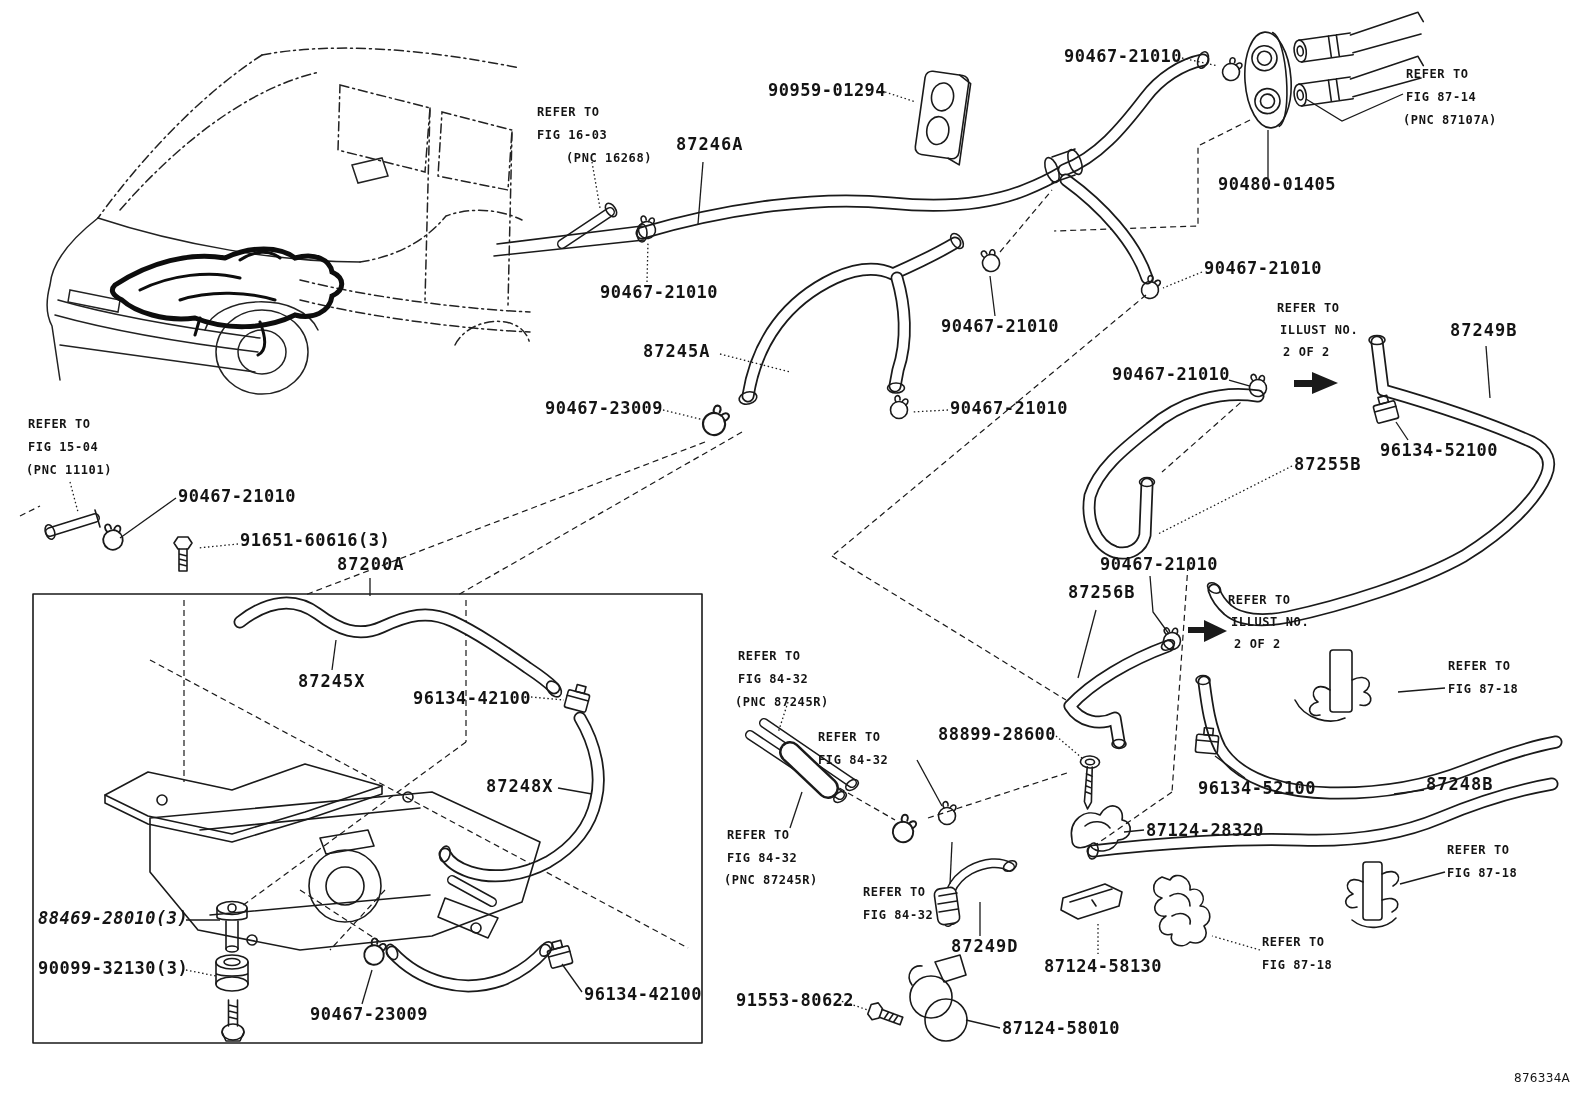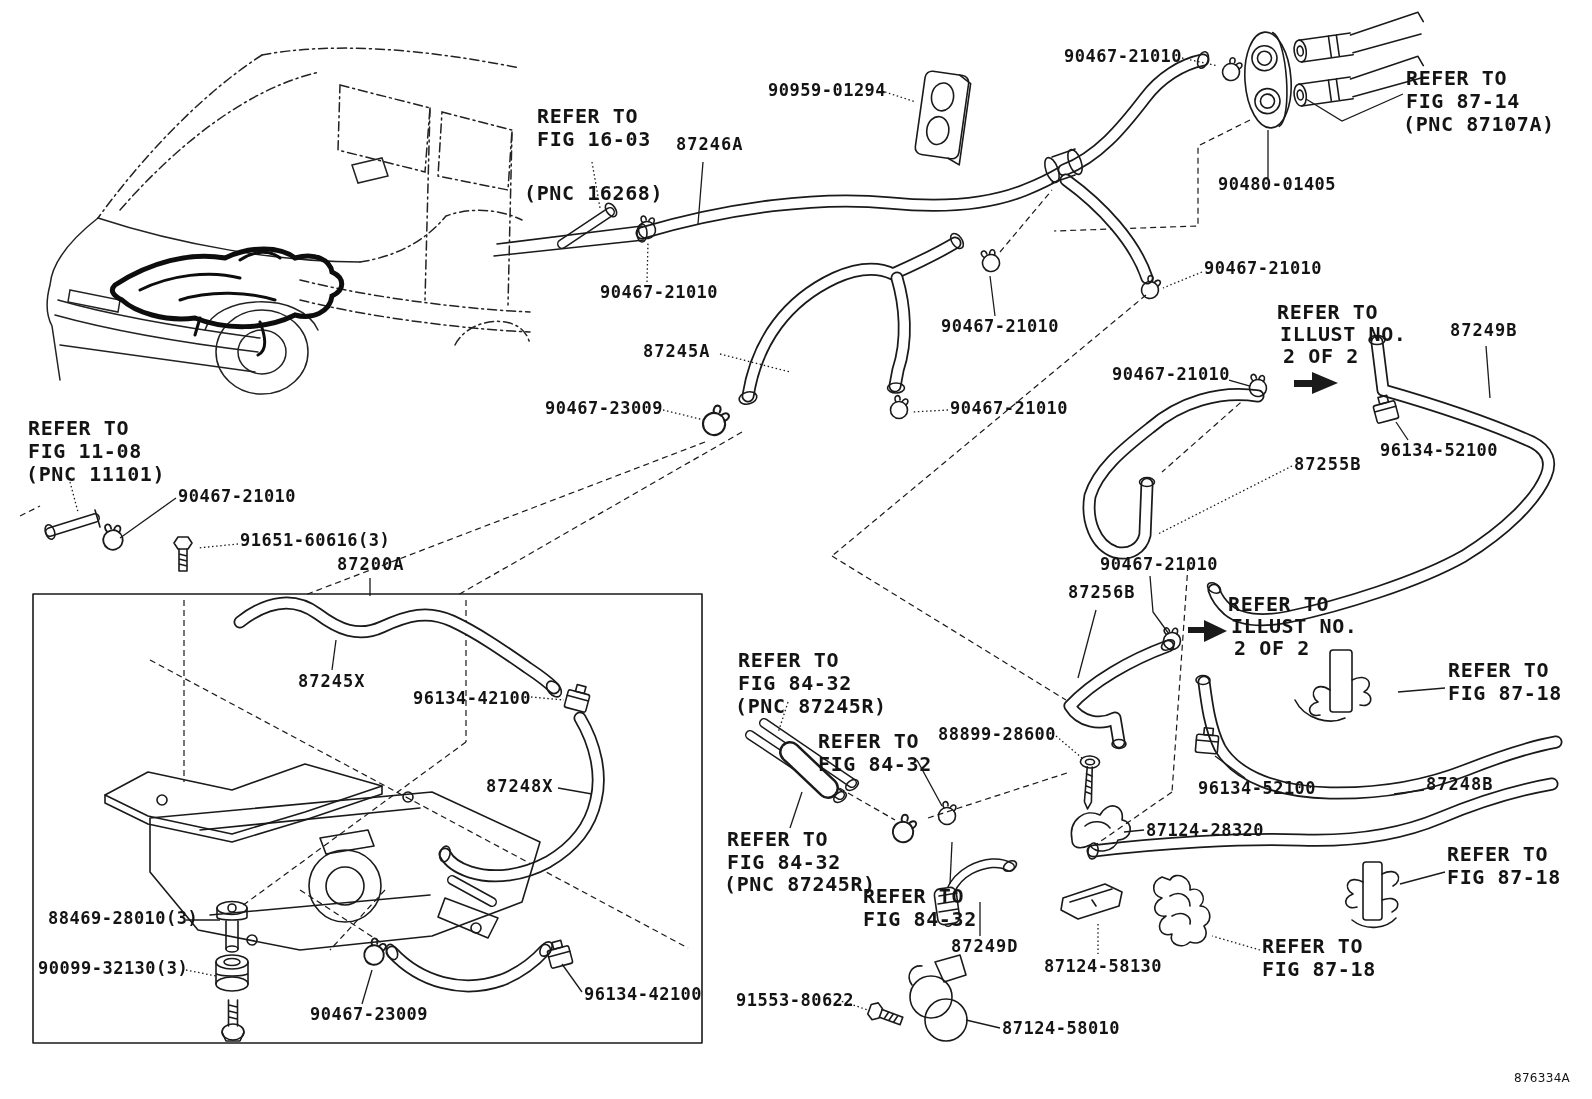--- a/index.html
+++ b/index.html
@@ -4,21 +4,21 @@
 <style>
   html,body{margin:0;padding:0;background:#fff;}
   .stage{position:relative;width:1592px;height:1099px;background:#ffffff;overflow:hidden;
          font-family:"DejaVu Sans Mono",monospace;color:#151515;}
   svg{position:absolute;left:0;top:0;}
   #labels{position:absolute;left:0;top:0;width:100%;height:100%;}
   .lbl{position:absolute;font-family:"DejaVu Sans Mono",monospace;font-weight:bold;
        white-space:nowrap;color:#141414;line-height:1;}
   .md{font-size:17px;letter-spacing:.5px;}
   .lg{font-size:17px;letter-spacing:1px;}
-  .note{font-size:20px;letter-spacing:.6px;text-align:center;}
+  .note{font-size:12px;letter-spacing:.6px;text-align:center;}
   .sm{font-family:"DejaVu Sans",sans-serif;font-weight:normal;font-size:12px;letter-spacing:.3px;}
   
   .ln{fill:none;stroke:#1a1a1a;stroke-width:1.6;stroke-linecap:round;stroke-linejoin:round;}
   .tO{fill:none;stroke:#1a1a1a;stroke-width:13;stroke-linecap:round;stroke-linejoin:round;}
   .tI{fill:none;stroke:#ffffff;stroke-width:9.5;stroke-linecap:round;stroke-linejoin:round;}
   .sO{fill:none;stroke:#1a1a1a;stroke-width:10;stroke-linecap:round;}
   .sI{fill:none;stroke:#ffffff;stroke-width:7;stroke-linecap:round;}
   .ld{fill:none;stroke:#1a1a1a;stroke-width:1.3;}
   .dot{stroke-dasharray:1.5 2.6;}
   .dsh{fill:none;stroke:#1a1a1a;stroke-width:1.2;stroke-dasharray:6 4;}
@@ -384,38 +384,38 @@
 </svg>
 
 <div id="labels">
       <div class="lbl md" style="left: 1064px; top: 48px;">90467-21010</div>
       <div class="lbl md" style="left: 768px; top: 82px;">90959-01294</div>
       <div class="lbl note" style="left: 1406px; top: 68px;">REFER TO</div>
       <div class="lbl note" style="left: 1406px; top: 91px;">FIG 87-14</div>
       <div class="lbl note" style="left: 1403px; top: 114px;">(PNC 87107A)</div>
       <div class="lbl note" style="left: 537px; top: 106px;">REFER TO</div>
       <div class="lbl note" style="left: 537px; top: 129px;">FIG 16-03</div>
-      <div class="lbl note" style="left: 524px; top: 152px; margin-top: 31px;">(PNC 16268)</div>
+      <div class="lbl note" style="left: 566px; top: 152px;">(PNC 16268)</div>
       <div class="lbl lg" style="left: 676px; top: 136px;">87246A</div>
       <div class="lbl md" style="left: 1218px; top: 176px;">90480-01405</div>
       <div class="lbl md" style="left: 1204px; top: 260px;">90467-21010</div>
       <div class="lbl md" style="left: 600px; top: 284px;">90467-21010</div>
       <div class="lbl note" style="left: 1277px; top: 302px;">REFER TO</div>
       <div class="lbl note" style="left: 1280px; top: 324px;">ILLUST NO.</div>
       <div class="lbl note" style="left: 1283px; top: 346px;">2 OF 2</div>
       <div class="lbl md" style="left: 941px; top: 318px;">90467-21010</div>
       <div class="lbl lg" style="left: 1450px; top: 322px; text-align: right;">87249B</div>
       <div class="lbl lg" style="left: 643px; top: 343px;">87245A</div>
       <div class="lbl md" style="left: 1112px; top: 366px;">90467-21010</div>
       <div class="lbl md" style="left: 545px; top: 400px;">90467-23009</div>
       <div class="lbl md" style="left: 950px; top: 400px;">90467-21010</div>
       <div class="lbl md" style="left: 1380px; top: 442px;">96134-52100</div>
       <div class="lbl lg" style="left: 1294px; top: 456px;">87255B</div>
       <div class="lbl note" style="left: 28px; top: 418px;">REFER TO</div>
-      <div class="lbl note" style="left: 28px; top: 441px;">FIG 11-08</div>
+      <div class="lbl note" style="left: 28px; top: 441px;">FIG 15-04</div>
       <div class="lbl note" style="left: 26px; top: 464px;">(PNC 11101)</div>
       <div class="lbl md" style="left: 178px; top: 488px;">90467-21010</div>
       <div class="lbl md" style="left: 240px; top: 532px;">91651-60616(3)</div>
       <div class="lbl lg" style="left: 337px; top: 556px;">87200A</div>
       <div class="lbl md" style="left: 1100px; top: 556px;">90467-21010</div>
       <div class="lbl lg" style="left: 1068px; top: 584px;">87256B</div>
       <div class="lbl note" style="left: 1228px; top: 594px;">REFER TO</div>
       <div class="lbl note" style="left: 1231px; top: 616px;">ILLUST NO.</div>
       <div class="lbl note" style="left: 1234px; top: 638px;">2 OF 2</div>
       <div class="lbl note" style="left: 1448px; top: 660px;">REFER TO</div>
@@ -432,21 +432,21 @@
       <div class="lbl md" style="left: 1198px; top: 780px;">96134-52100</div>
       <div class="lbl lg" style="left: 1426px; top: 776px;">87248B</div>
       <div class="lbl note" style="left: 727px; top: 829px;">REFER TO</div>
       <div class="lbl note" style="left: 727px; top: 852px;">FIG 84-32</div>
       <div class="lbl note" style="left: 724px; top: 874px;">(PNC 87245R)</div>
       <div class="lbl md" style="left: 1146px; top: 822px;">87124-28320</div>
       <div class="lbl note" style="left: 1447px; top: 844px;">REFER TO</div>
       <div class="lbl note" style="left: 1447px; top: 867px;">FIG 87-18</div>
       <div class="lbl note" style="left: 863px; top: 886px;">REFER TO</div>
       <div class="lbl note" style="left: 863px; top: 909px;">FIG 84-32</div>
-      <div class="lbl md" style="left: 48px; top: 910px;">88469-28010(3)</div>
+      <div class="lbl md" style="left: 38px; top: 910px; font-style: italic;">88469-28010(3)</div>
       <div class="lbl lg" style="left: 951px; top: 938px;">87249D</div>
       <div class="lbl note" style="left: 1262px; top: 936px;">REFER TO</div>
       <div class="lbl note" style="left: 1262px; top: 959px;">FIG 87-18</div>
       <div class="lbl md" style="left: 38px; top: 960px;">90099-32130(3)</div>
       <div class="lbl md" style="left: 1044px; top: 958px;">87124-58130</div>
       <div class="lbl md" style="left: 736px; top: 992px;">91553-80622</div>
       <div class="lbl md" style="left: 584px; top: 986px;">96134-42100</div>
       <div class="lbl md" style="left: 310px; top: 1006px;">90467-23009</div>
       <div class="lbl md" style="left: 1002px; top: 1020px;">87124-58010</div>
       <div class="lbl sm" style="left: 1514px; top: 1072px;">876334A</div>

